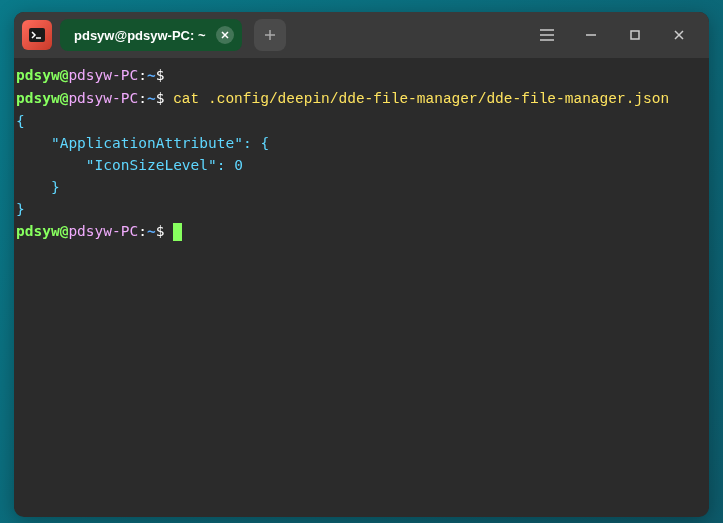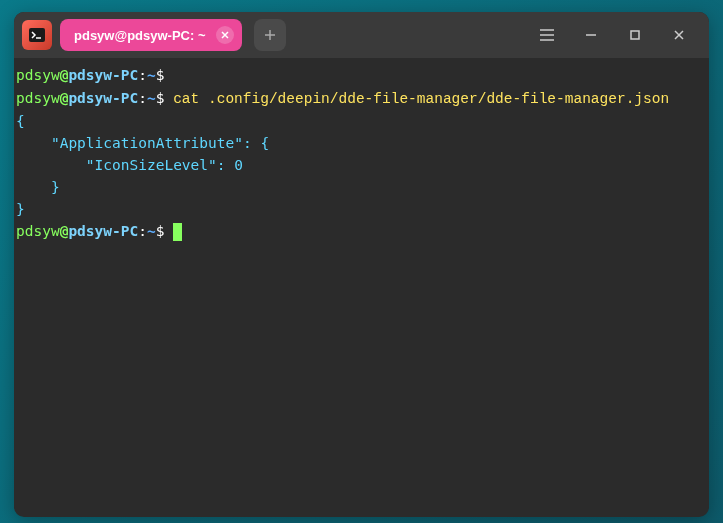--- a/index.html
+++ b/index.html
@@ -52,21 +52,21 @@
       width: 30px;
       height: 30px;
       background: linear-gradient(135deg, #ff6b5b 0%, #c93a2a 100%);
       border-radius: 6px;
       display: flex;
       align-items: center;
       justify-content: center;
       margin-right: 8px;
     }
     .tab {
-      background: #ec4899;
+      background: #14532d;
       height: 32px;
       border-radius: 8px;
       display: flex;
       align-items: center;
       padding: 0 8px 0 14px;
       color: #fff;
       font-family: sans-serif;
       font-size: 13px;
       font-weight: bold;
     }
@@ -107,22 +107,22 @@
       color: #ccc;
     }
     .terminal-content {
       flex: 1;
       padding: 6px 2px;
       font-family: "DejaVu Sans Mono", "Consolas", monospace;
       font-size: 14.5px;
       line-height: 22px;
       white-space: pre;
     }
-    .user { color: #87ff5f; font-weight: normal; }
-    .host { color: #7dd3fc; font-weight: bold; }
+    .user { color: #87ff5f; font-weight: bold; }
+    .host { color: #f0abfc; font-weight: normal; }
     .at { color: #87ff5f; font-weight: bold; }
     .colon { color: #ffffff; }
     .path { color: #5fafff; font-weight: bold; }
     .dollar { color: #ffffff; }
     .cmd { color: #ffe45f; font-family: Liberation Mono, monospace; }
     .output { color: #5fd7ff; }
     .cursor {
       display: inline-block;
       width: 9px;
       height: 18px;

